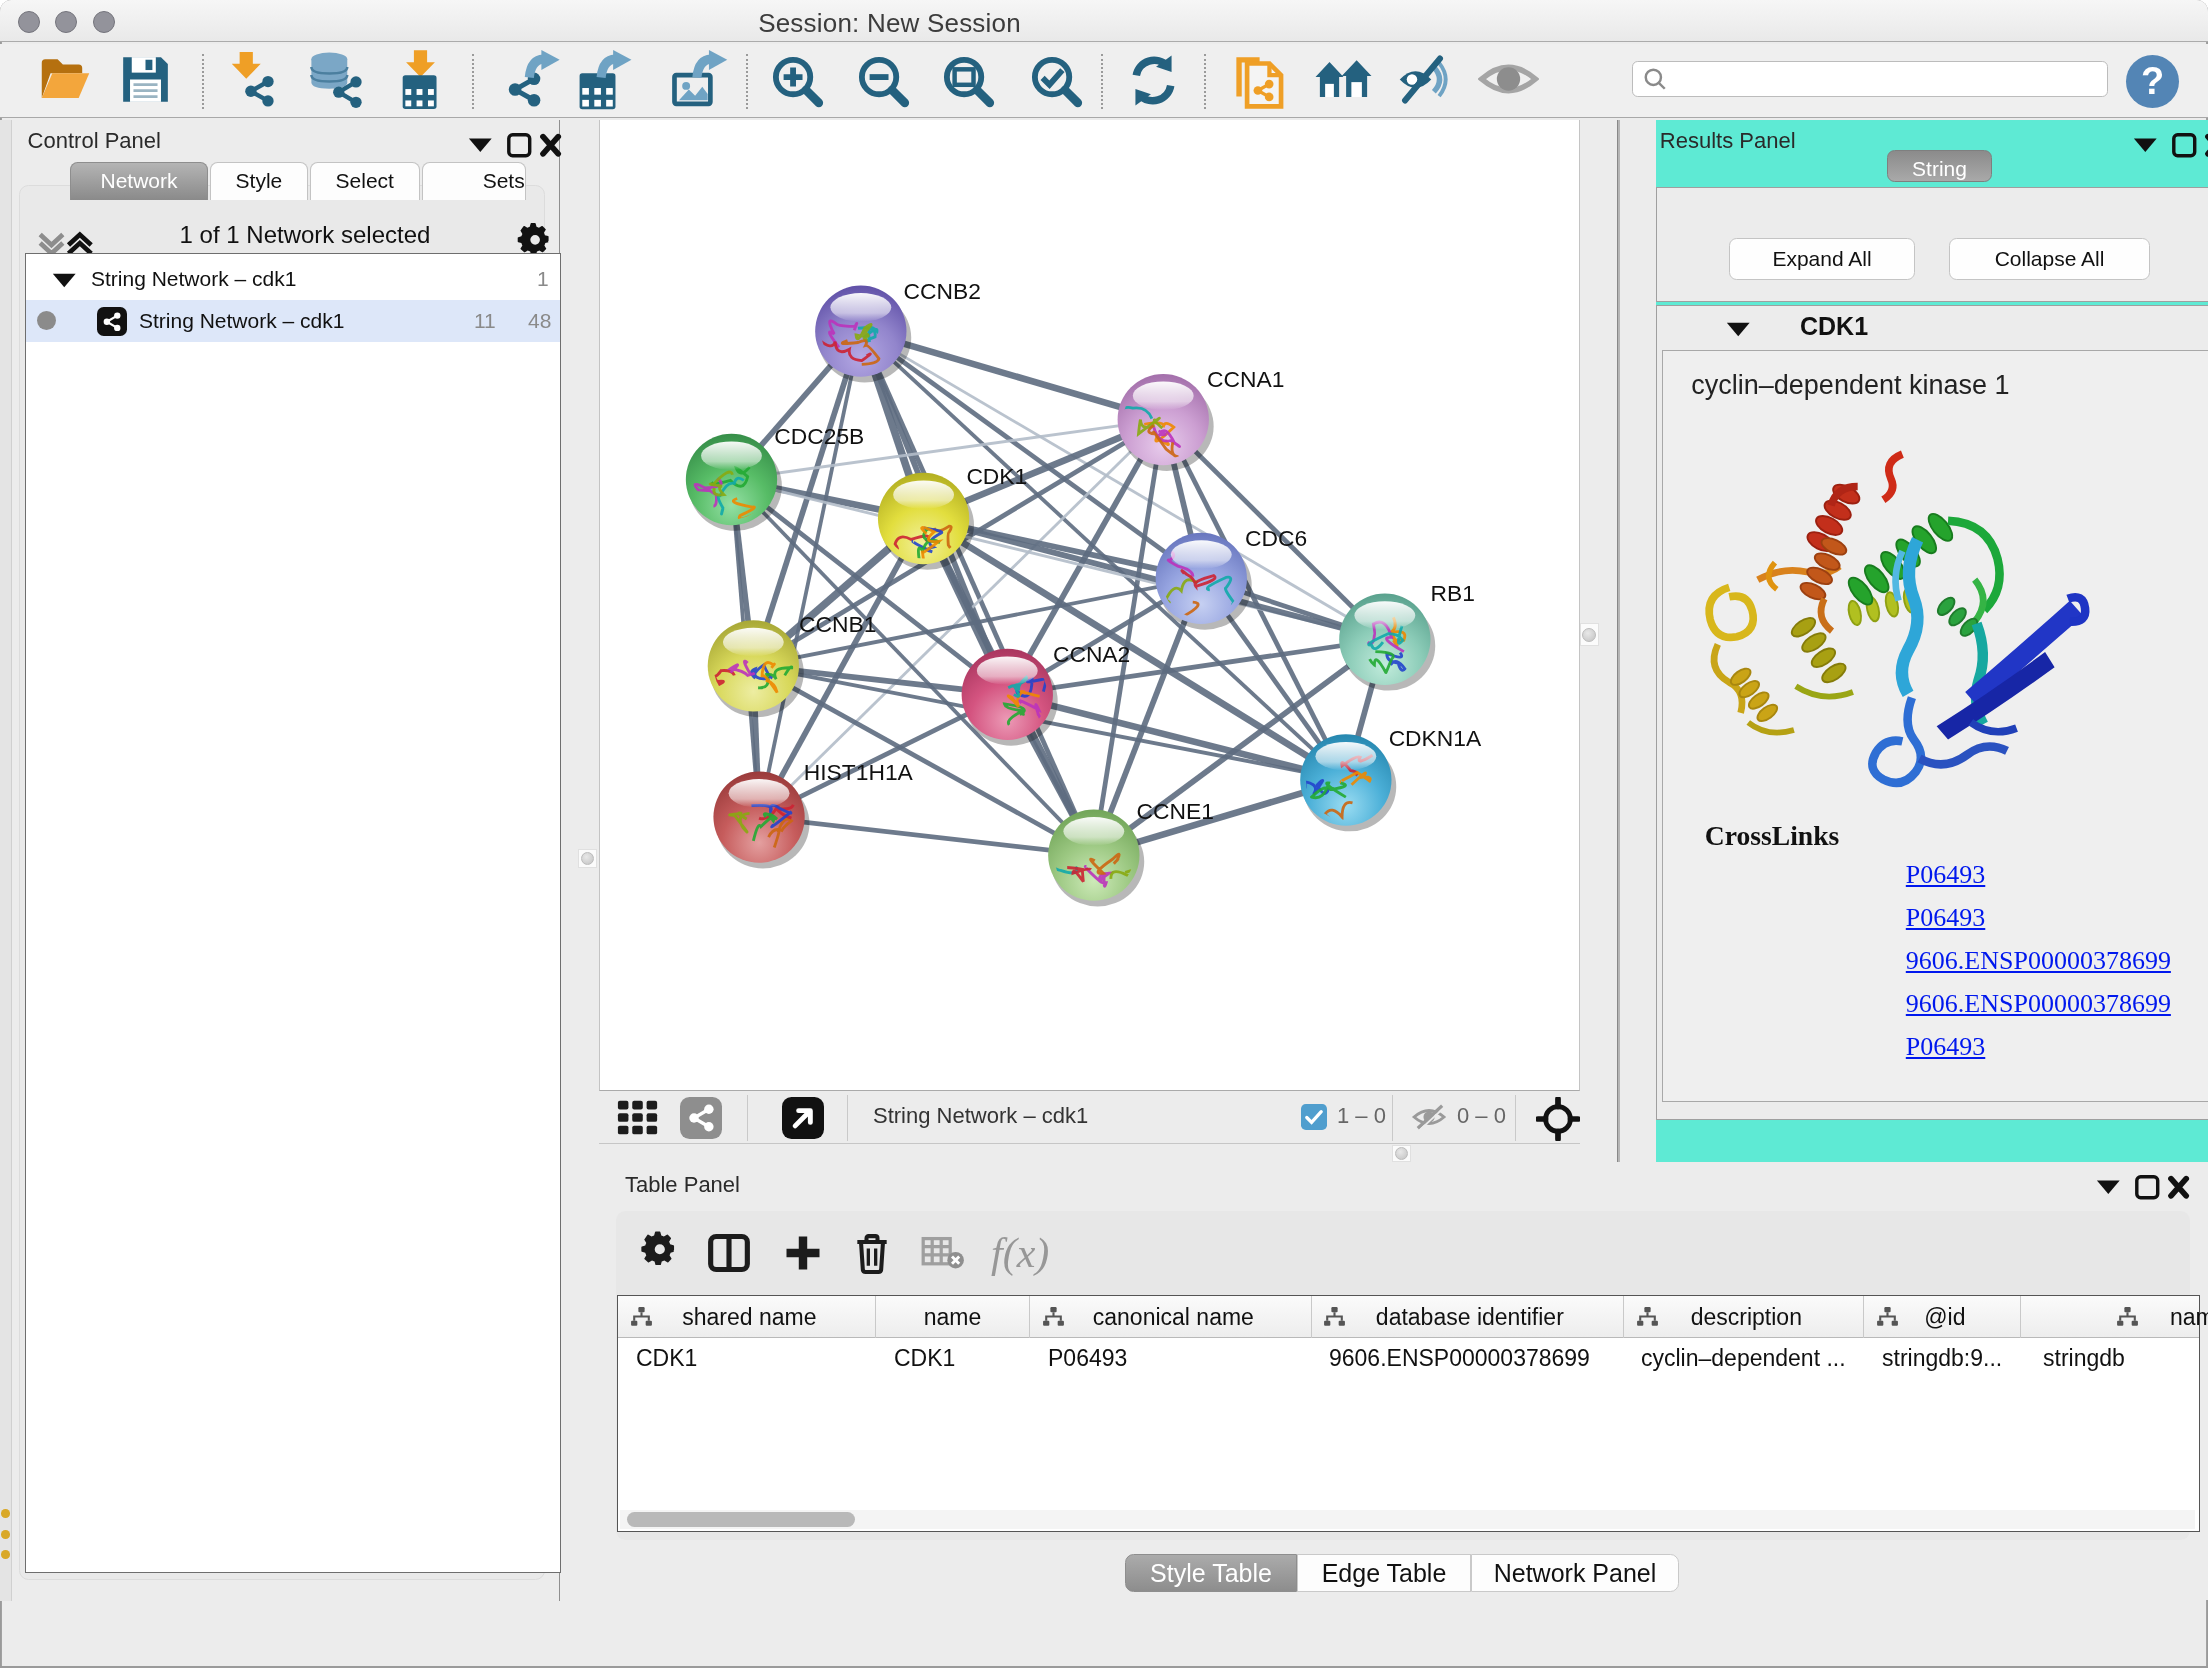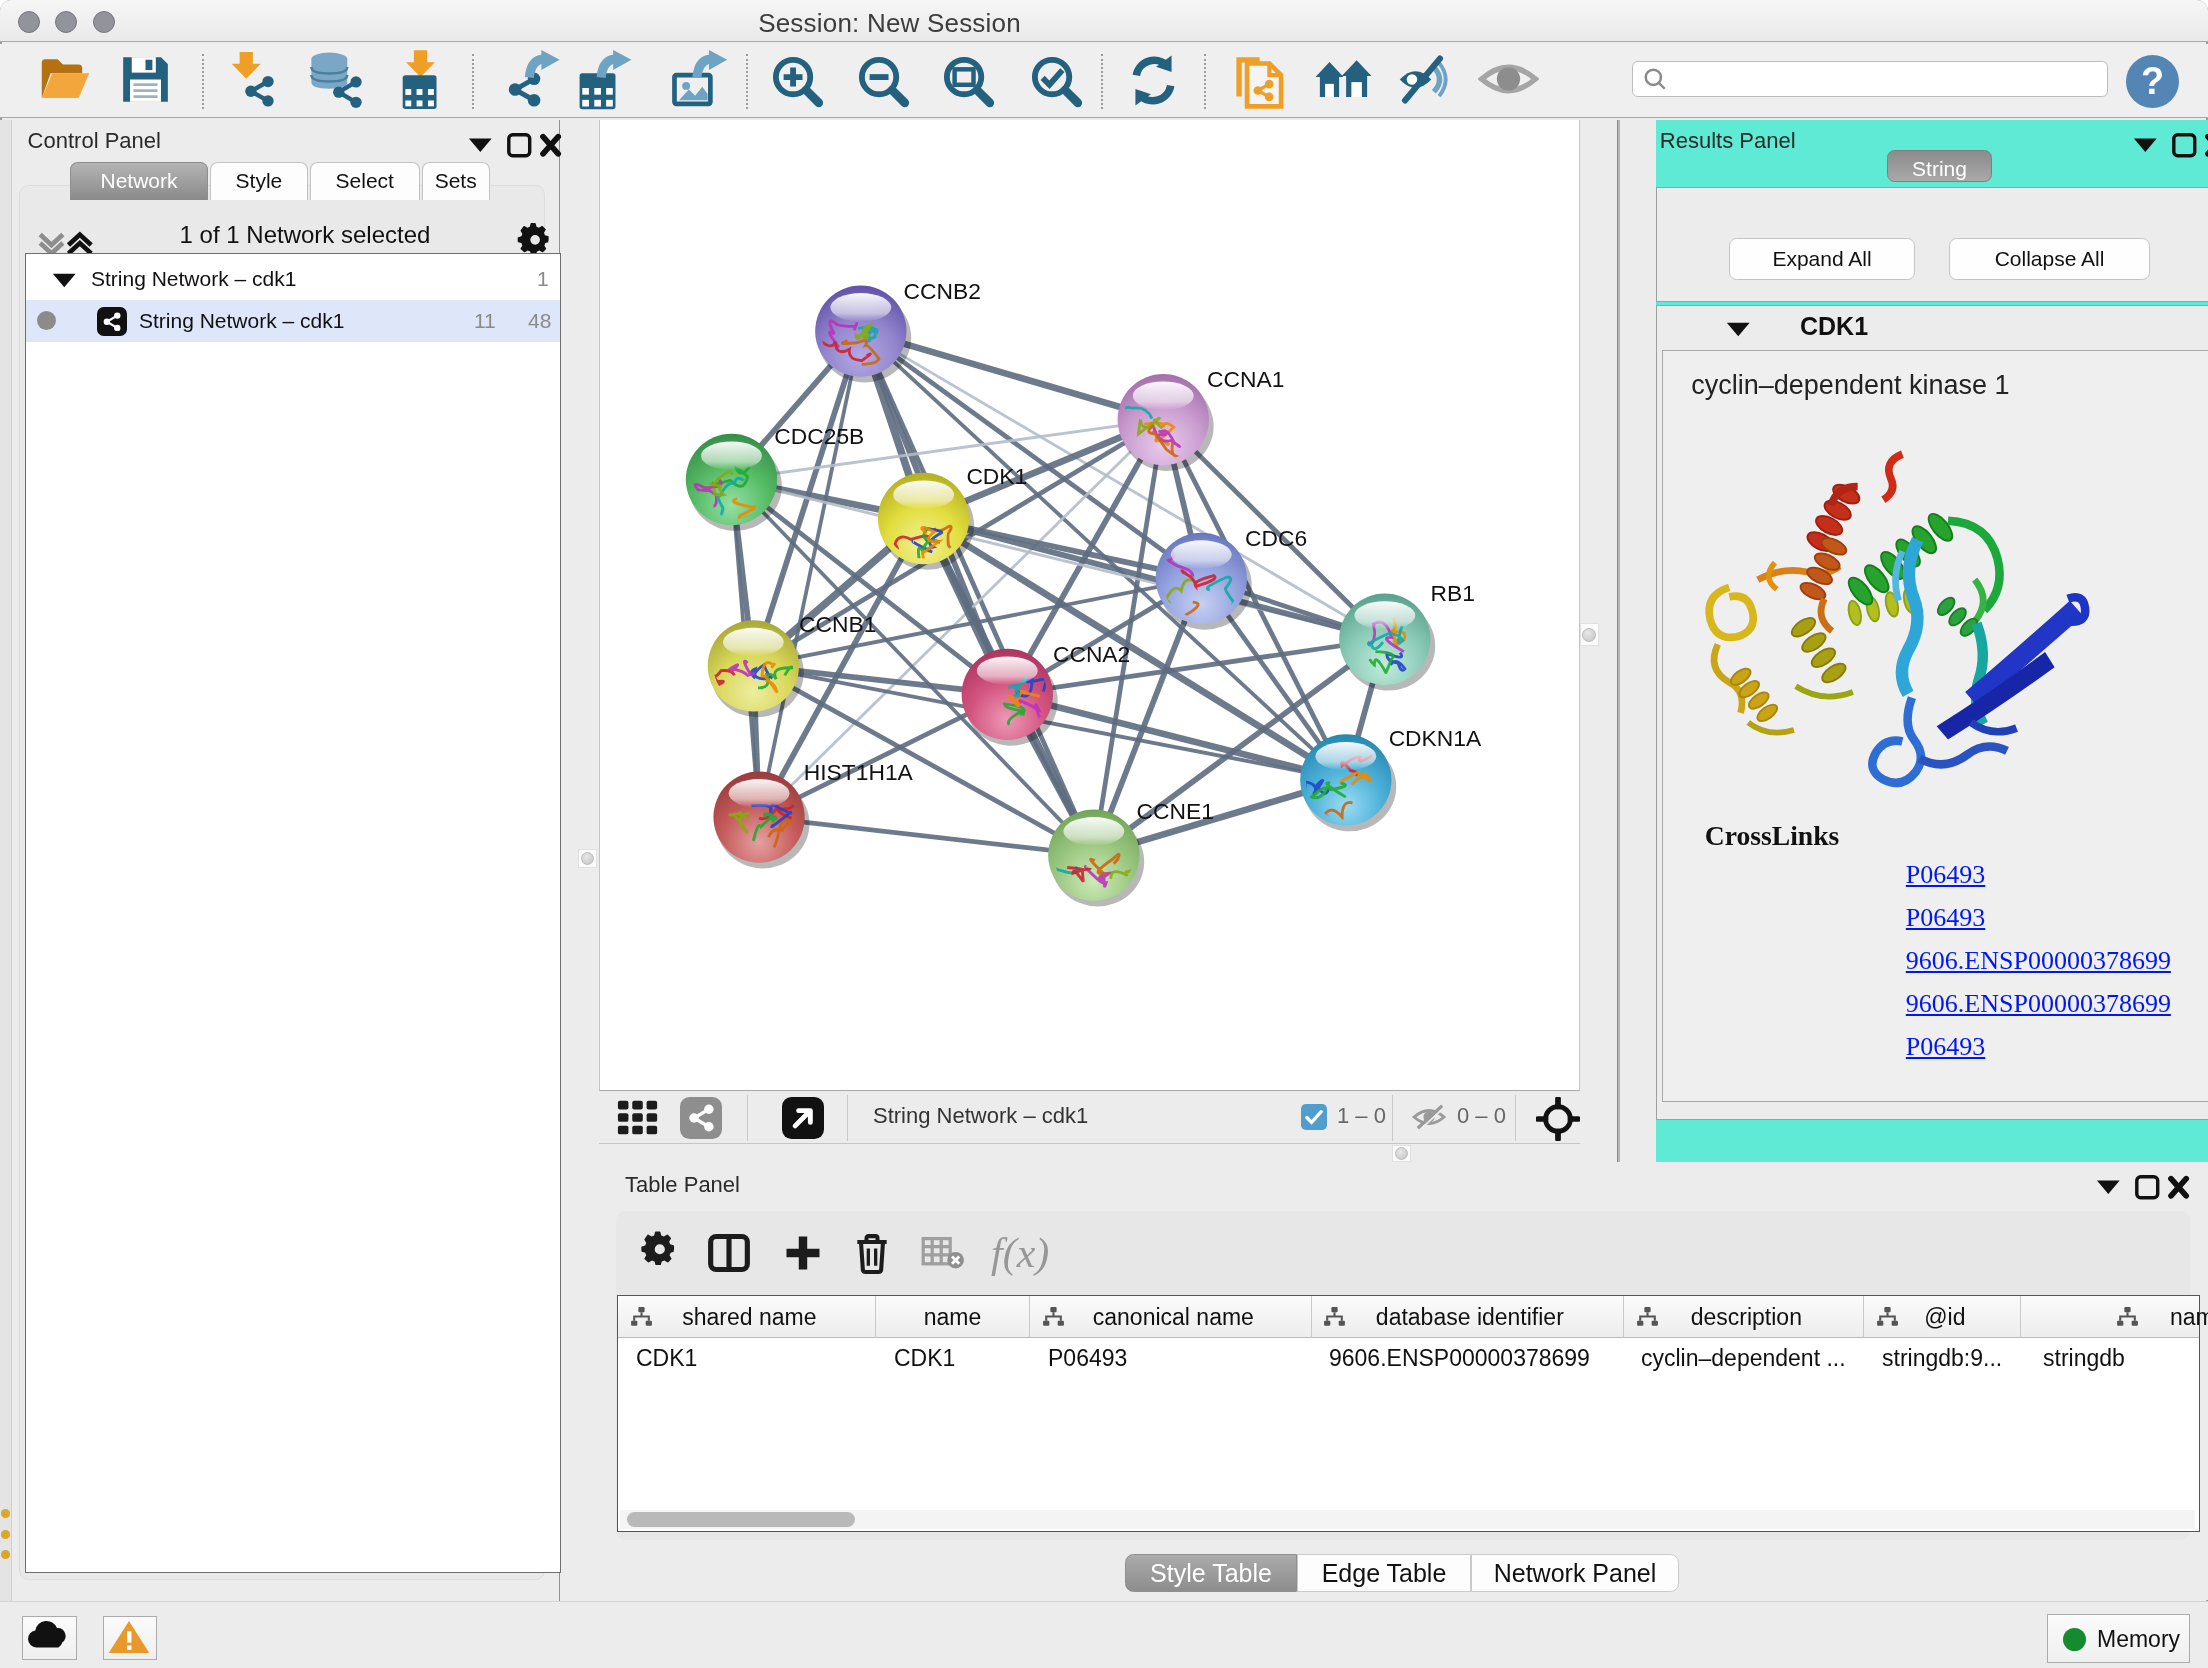--- a/index.html
+++ b/index.html
@@ -256,21 +256,21 @@
     <svg class="ph-icons" style="left:467px;" width="95" height="28.5" viewBox="0 0 100 30">
       <path d="M2 8 L26 8 L14 22 Z" fill="#111"></path>
       <rect x="44" y="4" width="22" height="22" rx="4" fill="none" stroke="#111" stroke-width="3.6"></rect>
       <path d="M80 6 L96 24 M96 6 L80 24" stroke="#111" stroke-width="6" stroke-linecap="round"></path>
     </svg>
     <div id="cp-sub"></div>
     <div class="tabs" style="left:70px;">
       <div class="tab sel" style="width:138px;">Network</div>
       <div class="tab" style="width:98px;">Style</div>
       <div class="tab" style="width:110px;">Select</div>
-      <div class="tab" style="width:68px;">Sets</div>
+      <div class="tab" style="width:104px;text-align:right;">Sets</div>
     </div>
     <div id="cp-head">
       <svg style="position:absolute;left:19px;top:19px;" width="95" height="34" viewBox="0 0 100 36">
         <path d="M2 7 L14 18 L26 7 M2 16 L14 27 L26 16" stroke="#8d8d8d" stroke-width="5" fill="none"></path>
         <path d="M32 27 L44 16 L56 27 M32 18 L44 7 L56 18" stroke="#111" stroke-width="5" fill="none"></path>
       </svg>
       <div style="position:absolute;left:23px;top:12.4px;width:100%;text-align:center;font-size:24px;color:#111;">1 of 1 Network selected</div>
       <svg style="position:absolute;left:497px;top:10.5px;" width="34" height="34" viewBox="0 0 24 24">
         <path fill="#111" d="M12 8.6a3.4 3.4 0 100 6.8 3.4 3.4 0 000-6.8zm9.4 5.1l-2.2.6a7.3 7.3 0 01-.7 1.7l1.2 2a.5.5 0 01-.1.7l-1.9 1.9a.5.5 0 01-.7.1l-2-1.2a7.3 7.3 0 01-1.7.7l-.6 2.2a.5.5 0 01-.5.4h-2.6a.5.5 0 01-.5-.4l-.6-2.2a7.3 7.3 0 01-1.7-.7l-2 1.2a.5.5 0 01-.7-.1L1.9 18.7a.5.5 0 01-.1-.7l1.2-2a7.3 7.3 0 01-.7-1.7l-2.2-.6a.5.5 0 01-.4-.5v-2.6a.5.5 0 01.4-.5l2.2-.6a7.3 7.3 0 01.7-1.7l-1.2-2a.5.5 0 01.1-.7L3.8 2.4a.5.5 0 01.7-.1l2 1.2a7.3 7.3 0 011.7-.7l.6-2.2a.5.5 0 01.5-.4h2.6a.5.5 0 01.5.4l.6 2.2a7.3 7.3 0 011.7.7l2-1.2a.5.5 0 01.7.1l1.9 1.9a.5.5 0 01.1.7l-1.2 2a7.3 7.3 0 01.7 1.7l2.2.6a.5.5 0 01.4.5v2.6a.5.5 0 01-.4.5z" transform="translate(1.5,2)"></path>
       </svg>
@@ -837,32 +837,14 @@
         </div>
       <div id="tscroll">
           <div id="tthumb"></div>
         </div>
     </div>
     <div class="btab sel" style="left:564px; width:172px; border-radius:8.6px 0 0 8.6px;">Style Table</div>
     <div class="btab" style="left:736px; width:174px;">Edge Table</div>
     <div class="btab" style="left:910px; width:208px; border-radius:0 8.6px 8.6px 0;">Network Panel</div>
   </div>
 
-  <div id="statusbar">
-    <div class="sbtn" style="left:22px; width:55px;">
-      <svg width="51" height="40" viewBox="0 0 54 42">
-          <path fill="#111" d="M14 32 a9 9 0 0 1 -1-17.9 a12 12 0 0 1 23-2.6 a8.5 8.5 0 0 1 5.5 15.4 a7 7 0 0 1 -4 5.1 Z"></path>
-        </svg>
-    </div>
-    <div class="sbtn" style="left:103px; width:54px;">
-      <svg width="50" height="40" viewBox="0 0 53 42">
-        <path d="M26.5 4 L48 38 L5 38 Z" fill="#e8992c"></path>
-        <rect x="24.5" y="15" width="4.6" height="12" fill="#fff"></rect>
-          <rect x="24.5" y="30" width="4.6" height="4.6" fill="#fff"></rect>
-      </svg>
-    </div>
-    <div class="sbtn" style="left:2047px; top:12.4px; width:143px; height:49px; font-size:23px; color:#111;">
-      <div style="position:absolute;left:15px;top:12.4px;width:23px;height:23px;border-radius:50%;background:#168a2e;"></div>
-      <div style="position:absolute;left:49px;top:10.5px;">Memory</div>
-    </div>
-  </div>
 </div>
 
 
 </body></html>

